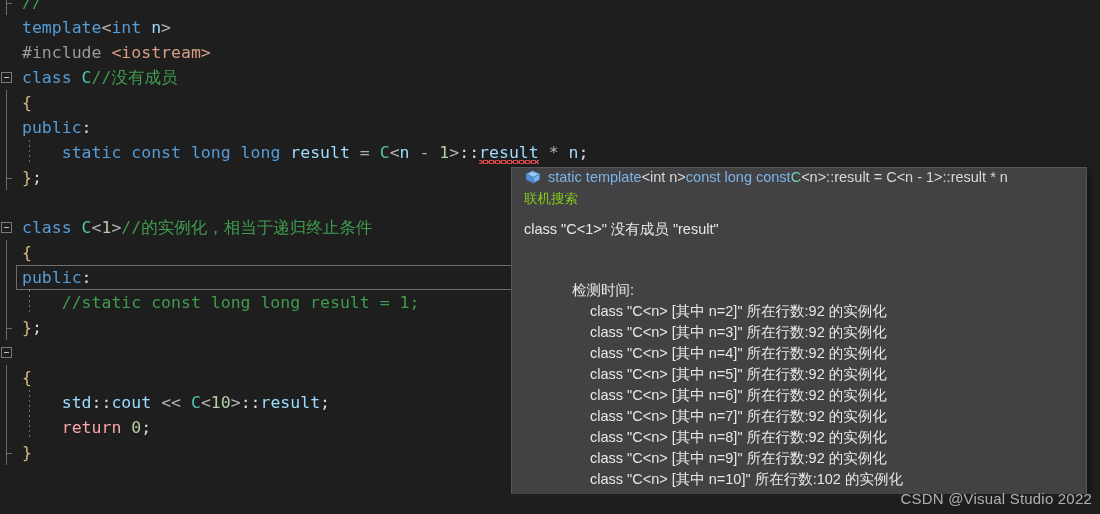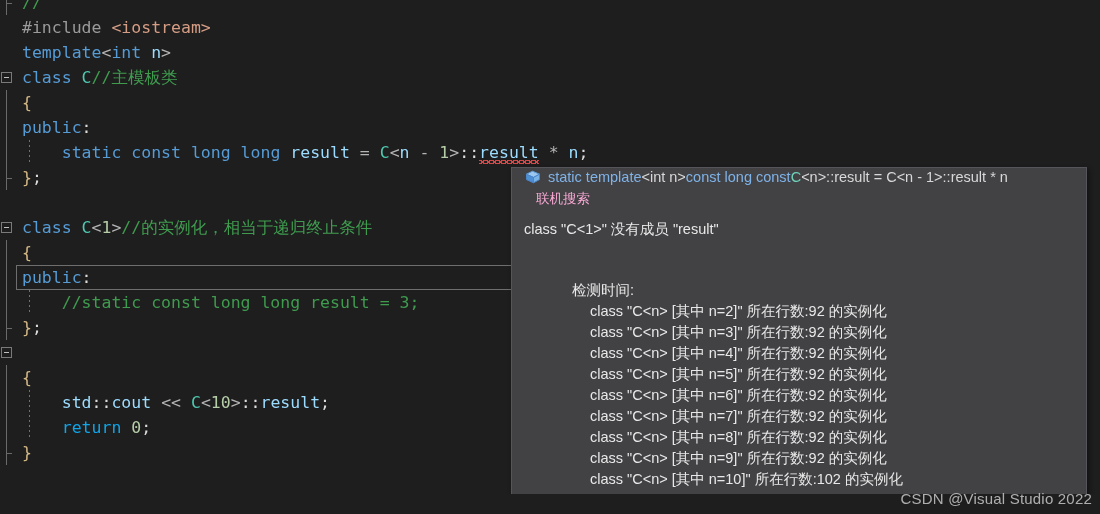--- a/index.html
+++ b/index.html
@@ -88,21 +88,21 @@
   .kw      { color: #569cd6; }
   .type    { color: #4ec9b0; }
   .ident   { color: #9cdcfe; }
   .plain   { color: #dcdcdc; }
   .num     { color: #b5cea8; }
   .cmt     { color: #3f9c4f; }
   .pp      { color: #9b9b9b; }
   .str     { color: #d69d85; }
   .brace   { color: #d4b886; }
   .op      { color: #b4b4b4; }
-  .ctrl    { color: #0ea5e9; }
+  .ctrl    { color: #fca5a5; }
   .fn      { color: #dcdcaa; }
   .punc    { color: #dcdcdc; }
 
   
   .squiggle {
     position: relative;
     display: inline-block;
   }
   .squiggle:after {
     content: "";
@@ -152,27 +152,26 @@
   }
   .tt-icon {
     width: 18px; height: 16px;
     margin-right: 6px;
     flex: 0 0 auto;
   }
   .sig-kw   { color: #7fb3e8; }
   .sig-type { color: #6fd1b8; }
   .sig-txt  { color: #d8d8d8; }
   .link {
-    color: #f9a8d4;
+    color: #84cc16;
     font-size: 13.5px;
     line-height: 20px;
     margin-top: 3px;
     cursor: pointer;
     display: inline-block;
-    margin-left: 12px;
   }
   .tt-msg {
     color: #e8e8e8;
     font-size: 14.5px;
     line-height: 21px;
     margin-top: 10px;
     white-space: nowrap;
   }
   .tt-sub {
     color: #e8e8e8;
@@ -223,33 +222,33 @@
 
       <div class="line">
         <div class="gutter">
           <span class="region-bar end"></span>
         </div>
         <span class="txt"><span class="cmt">//</span></span>
       </div>
 
       <div class="line">
         <div class="gutter"></div>
+        <span class="txt"><span class="kw">template</span><span class="op">&lt;</span><span class="kw">int</span><span class="plain"> </span><span class="ident">n</span><span class="op">&gt;</span></span>
+      </div>
+
+      <div class="line">
+        <div class="gutter"></div>
         <span class="txt"><span class="pp">#include </span><span class="str">&lt;iostream&gt;</span></span>
       </div>
 
       <div class="line">
-        <div class="gutter"></div>
-        <span class="txt"><span class="kw">template</span><span class="op">&lt;</span><span class="kw">int</span><span class="plain"> </span><span class="ident">n</span><span class="op">&gt;</span></span>
-      </div>
-
-      <div class="line">
         <div class="gutter">
           <span class="collapse"></span>
         </div>
-        <span class="txt"><span class="kw">class</span><span class="plain"> </span><span class="type">C</span><span class="cmt">//主模板类</span></span>
+        <span class="txt"><span class="kw">class</span><span class="plain"> </span><span class="type">C</span><span class="cmt">//没有成员</span></span>
       </div>
 
       <div class="line">
         <div class="gutter">
           <span class="region-bar"></span>
         </div>
         <span class="txt"><span class="brace">{</span></span>
       </div>
 
       <div class="line">
@@ -298,21 +297,21 @@
           <span class="region-bar"></span>
         </div>
         <span class="txt"><span class="kw">public</span><span class="punc">:</span></span>
       </div>
 
       <div class="line">
         <div class="gutter">
           <span class="region-bar"></span>
         </div>
         <span class="indent-guide"></span>
-        <span class="txt"><span class="plain">    </span><span class="cmt">//static const long long result = 3;</span></span>
+        <span class="txt"><span class="plain">    </span><span class="cmt">//static const long long result = 1;</span></span>
       </div>
 
       <div class="line">
         <div class="gutter">
           <span class="region-bar end"></span>
         </div>
         <span class="txt"><span class="brace">}</span><span class="punc">;</span></span>
       </div>
 
       <div class="line">

